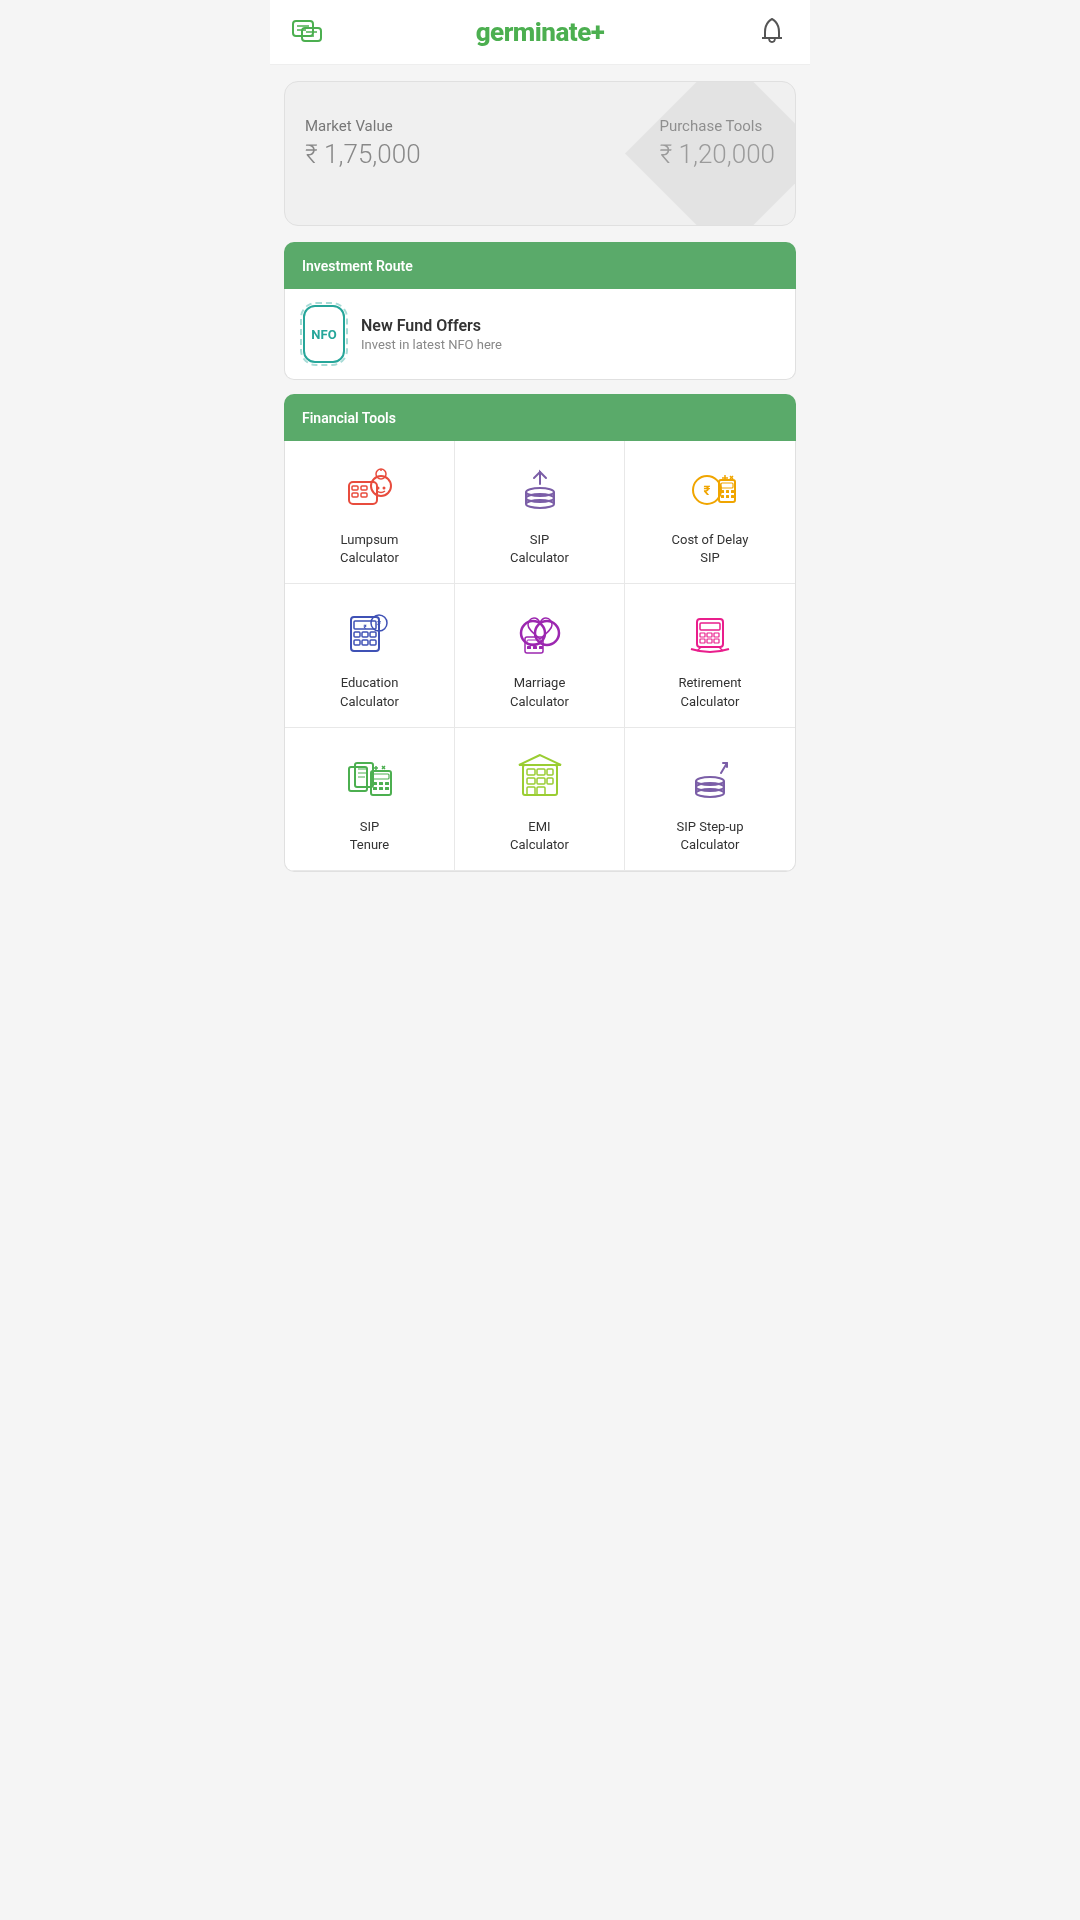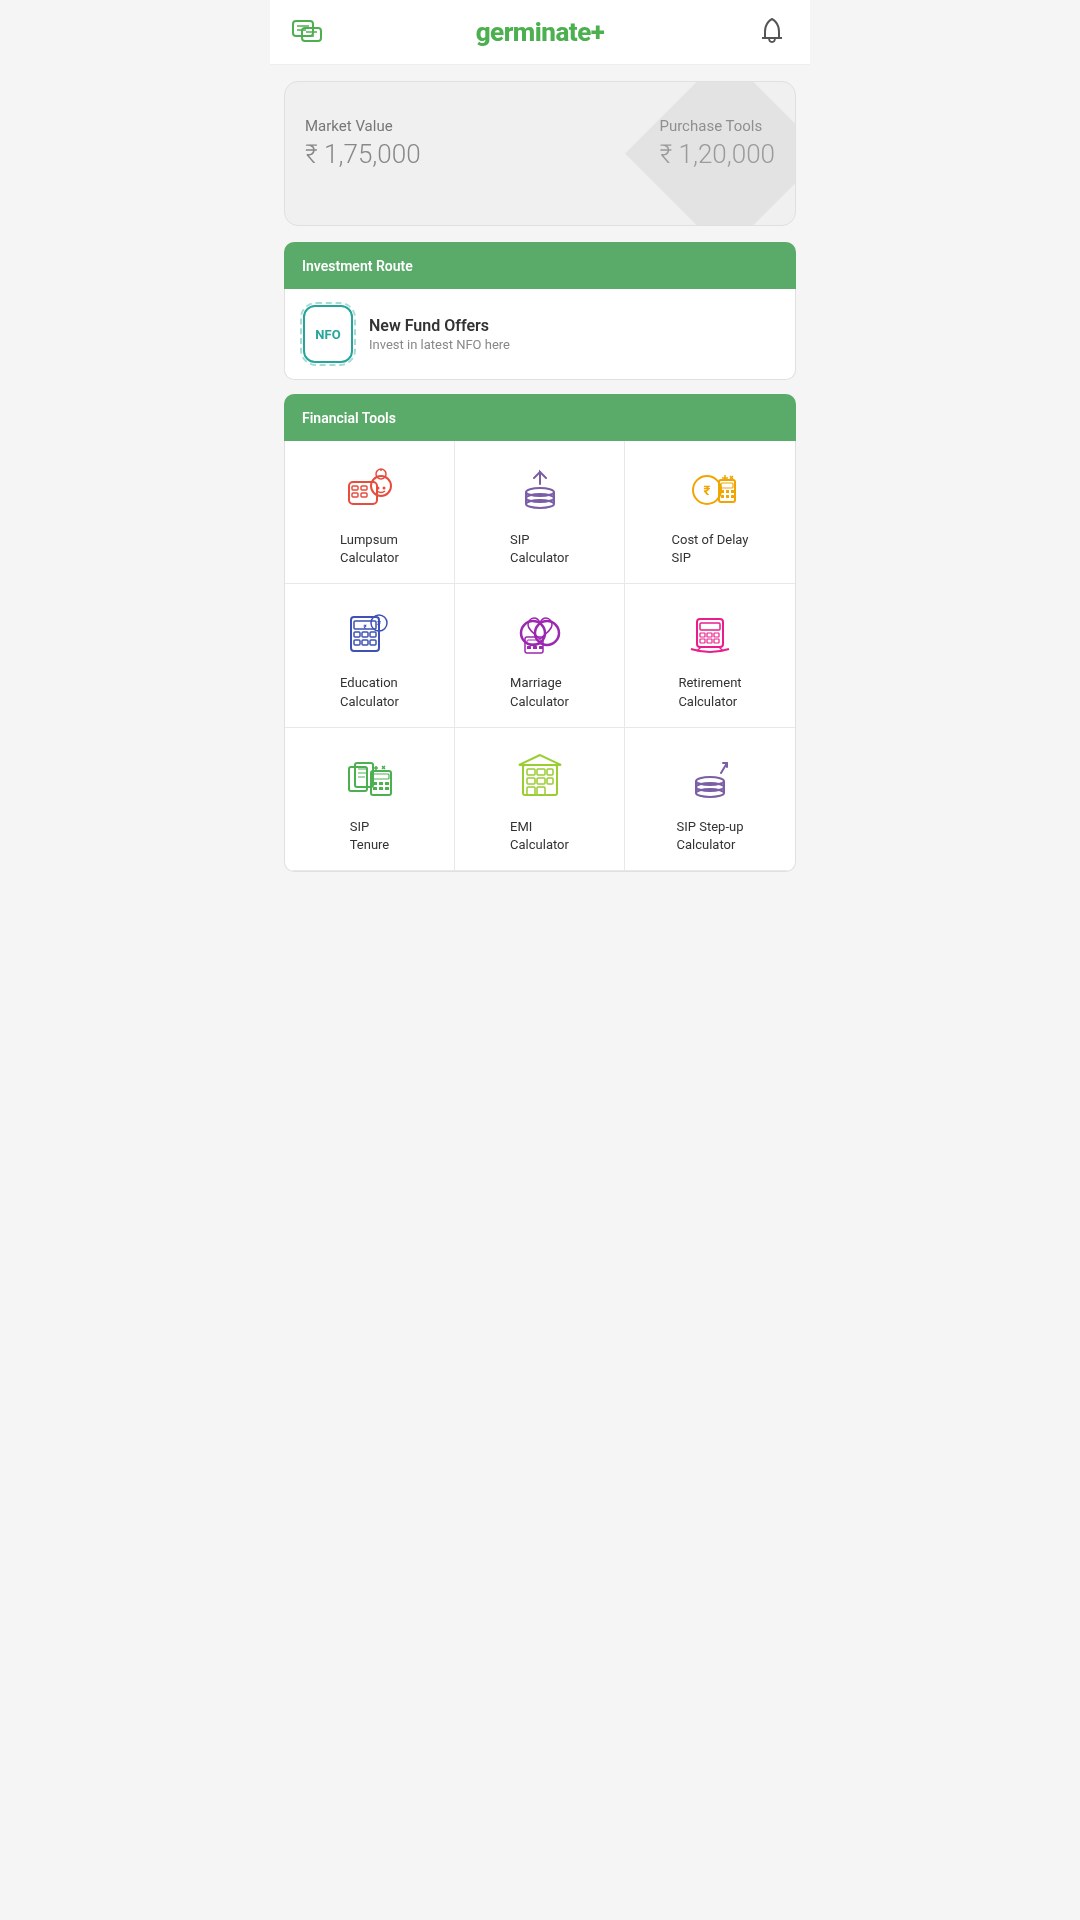--- a/index.html
+++ b/index.html
@@ -112,21 +112,21 @@
       background: #fff;
       border: 1px solid #e0e0e0;
       border-top: none;
       border-radius: 0 0 10px 10px;
       padding: 16px 18px;
       display: flex;
       align-items: center;
       gap: 16px;
     }
     .nfo-badge {
-      width: 50px;
+      width: 42px;
       height: 58px;
       border: 2.5px solid #26a69a;
       border-radius: 12px;
       display: flex;
       align-items: center;
       justify-content: center;
       flex-shrink: 0;
       position: relative;
     }
     .nfo-badge-inner {
@@ -183,21 +183,21 @@
       width: 60px;
       height: 60px;
       display: flex;
       align-items: center;
       justify-content: center;
       margin-bottom: 10px;
     }
     .tool-label {
       font-size: 13px;
       color: #333;
-      text-align: left;
+      text-align: center;
       line-height: 1.4;
     }
 
     
     svg { overflow: visible; }
   </style>
 </head>
 <body>
 
 <div class="header">

